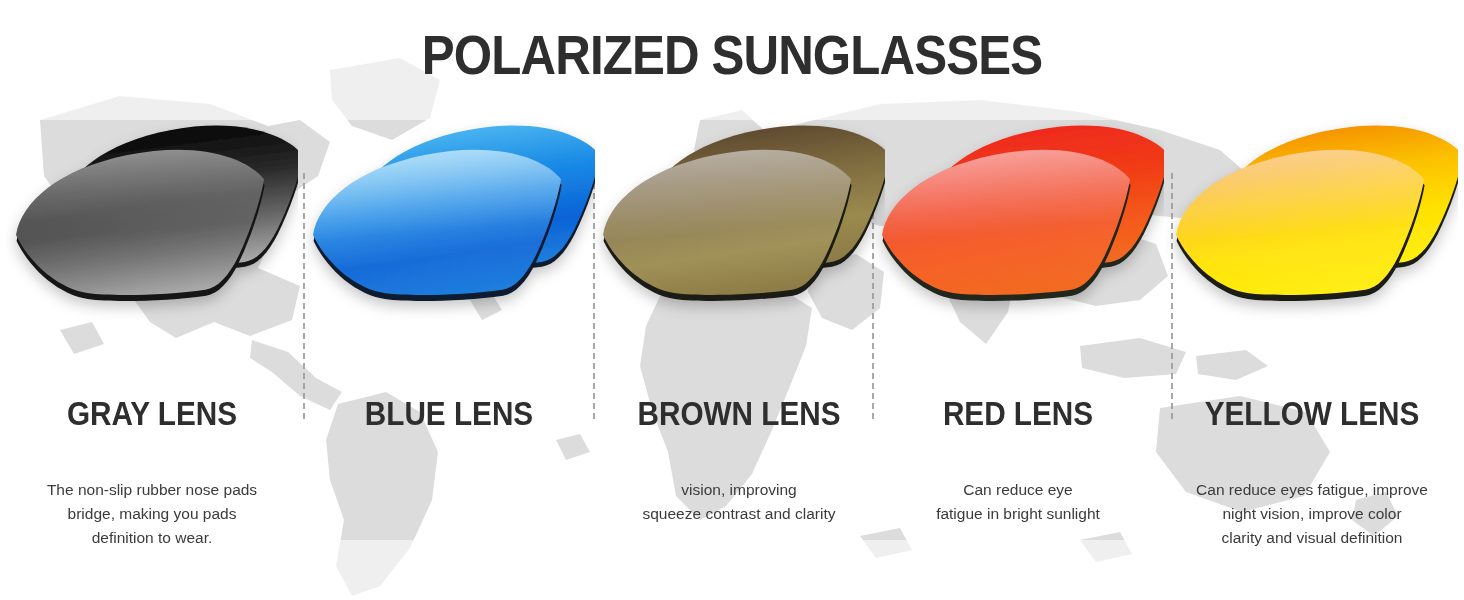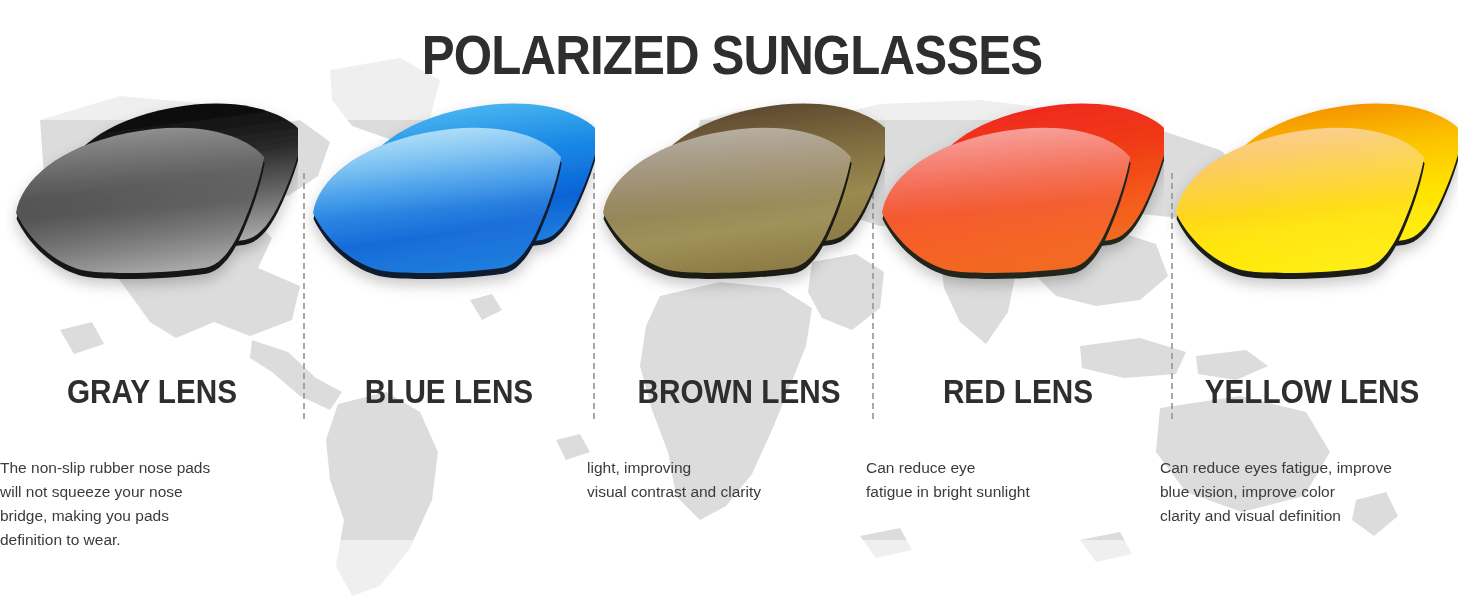--- a/index.html
+++ b/index.html
@@ -40,21 +40,21 @@
   .divider{
     position:absolute;
     top:173px;height:246px;
     width:0;
     border-left:2px dashed #9a9a9a;
     opacity:.85;
   }
   
   .col{
     position:absolute;
-    top:98px;
+    top:120px;
     width:292px;
     height:480px;
   }
   .lens-stage{
     position:absolute;
     top:0;left:0;
     width:292px;height:210px;
   }
   .col-label{
     position:absolute;
@@ -65,21 +65,21 @@
     font-size:33px;
     color:#2e2e2e;
     letter-spacing:0px;
     transform:scaleX(0.9);
     transform-origin:50% 50%;
     white-space:nowrap;
   }
   .col-desc{
     position:absolute;
     top:358px;left:-6px;width:304px;
-    text-align:left;
+    text-align:center;
     font-size:15.5px;
     line-height:24px;
     color:#3b3b3b;
   }
   .col-desc div{white-space:nowrap;}
 </style>
 </head>
 <body>
 
 <div id="stage">
@@ -218,21 +218,20 @@
           <g transform="translate(0,-6)">
             <use href="#lensShape" width="260" height="150" fill="url(#gradGray)"></use>
             <use href="#lensShape" width="260" height="150" fill="url(#sheen)"></use>
           </g>
         </g>
       </g>
     </svg>
     <div class="col-label">GRAY LENS</div>
     <div class="col-desc">
       <div>The non-slip rubber nose pads</div>
-      <div>will not squeeze your nose</div>
       <div>bridge, making you pads</div>
       <div>definition to wear.</div>
     </div>
   </div>
 
   <div class="col" style="left:303px">
     <svg class="lens-stage" viewBox="0 0 292 210">
       <g filter="url(#softShadow)">
         <g transform="translate(52,8) rotate(-4 130 75) scale(0.97)">
           <use href="#lensShape" width="260" height="150" fill="#111a2e"></use>
@@ -265,22 +264,22 @@
           <use href="#lensShape" width="260" height="150" fill="#1b1a13"></use>
           <g transform="translate(0,-6)">
             <use href="#lensShape" width="260" height="150" fill="url(#gradBrown)"></use>
             <use href="#lensShape" width="260" height="150" fill="url(#sheen)"></use>
           </g>
         </g>
       </g>
     </svg>
     <div class="col-label">BROWN LENS</div>
     <div class="col-desc">
-      <div>light, improving</div>
-      <div>visual contrast and clarity</div>
+      <div>vision, improving</div>
+      <div>squeeze contrast and clarity</div>
     </div>
   </div>
 
   <div class="col" style="left:872px">
     <svg class="lens-stage" viewBox="0 0 292 210">
       <g filter="url(#softShadow)">
         <g transform="translate(52,8) rotate(-4 130 75) scale(0.97)">
           <use href="#lensShape" width="260" height="150" fill="#20261d"></use>
           <g transform="translate(0,-5)">
             <use href="#lensShape" width="260" height="150" fill="url(#gradRed)"></use>
@@ -316,18 +315,18 @@
           <g transform="translate(0,-6)">
             <use href="#lensShape" width="260" height="150" fill="url(#gradYellow)"></use>
             <use href="#lensShape" width="260" height="150" fill="url(#sheen)"></use>
           </g>
         </g>
       </g>
     </svg>
     <div class="col-label">YELLOW LENS</div>
     <div class="col-desc">
       <div>Can reduce eyes fatigue, improve</div>
-      <div>blue vision, improve color</div>
+      <div>night vision, improve color</div>
       <div>clarity and visual definition</div>
     </div>
   </div>
 
 </div>
 
 </body></html>

